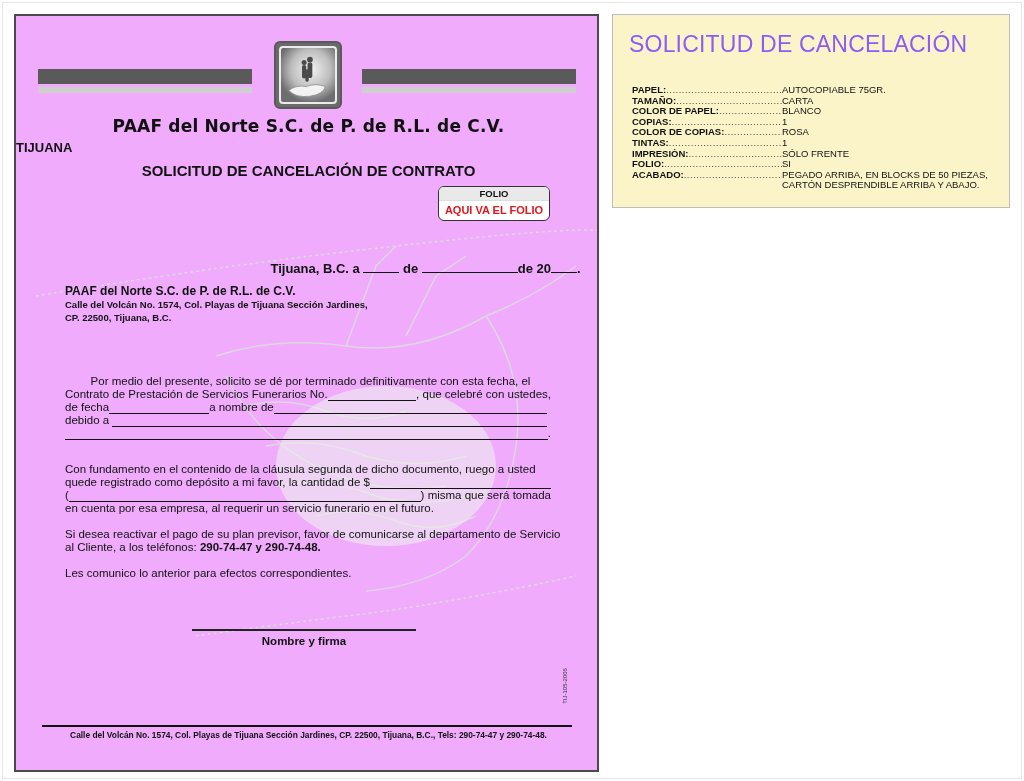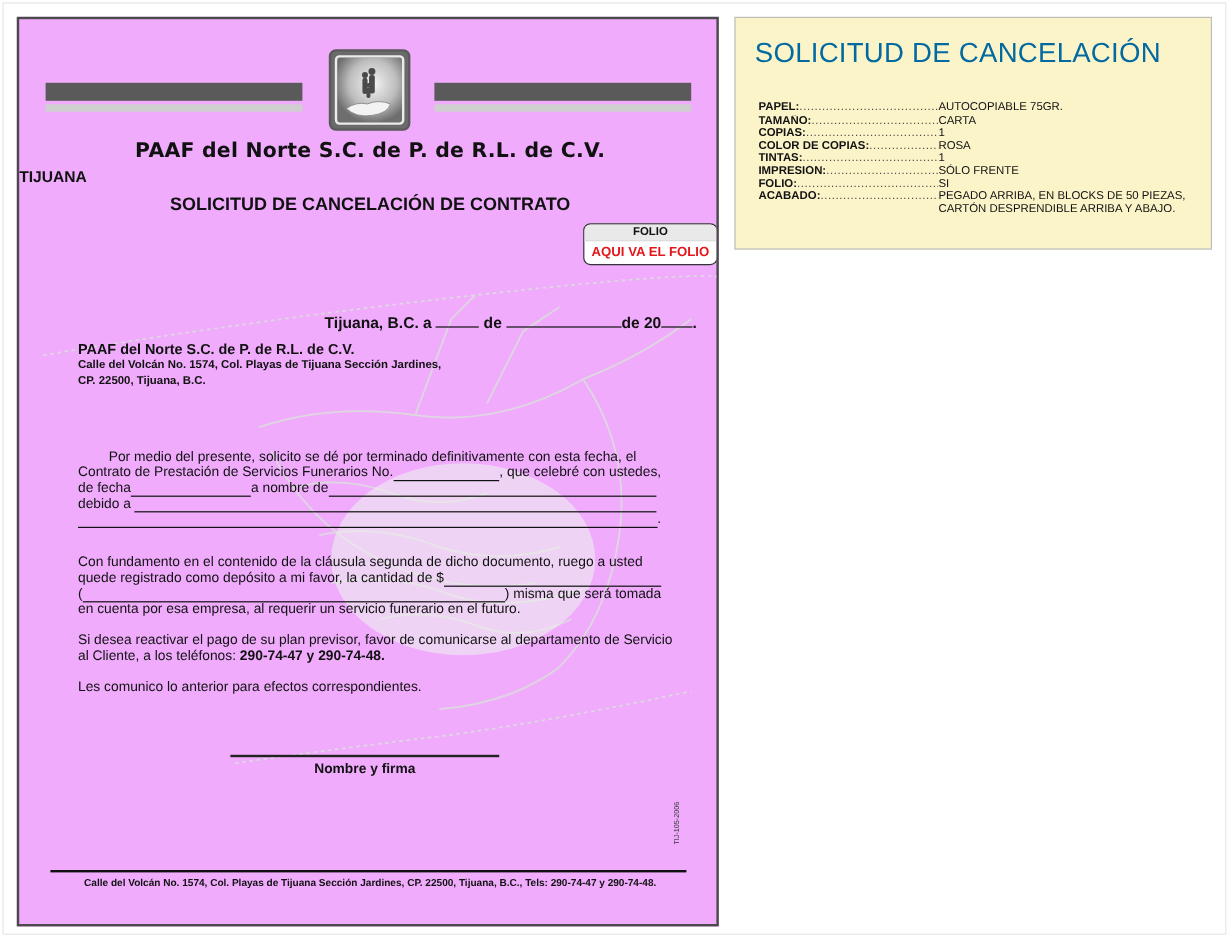--- a/index.html
+++ b/index.html
@@ -46,21 +46,21 @@
       position: absolute; left: 0; width: 585px; top: 124px; 
       font-weight: bold; font-size: 13px;
     }
     .form-title {
       position: absolute; left: 0; width: 585px; top: 146px; text-align: center;
       font-weight: bold; font-size: 15px;
     }
 
     .folio-box {
       position: absolute; left: 422px; top: 170px; width: 112px; height: 35px;
-      border: 1.5px solid #333; border-radius: 6px; overflow: hidden; background: #fff; margin-left: 48px;
+      border: 1.5px solid #333; border-radius: 6px; overflow: hidden; background: #fff;
     }
     .folio-label {
       height: 14px; background: #e9e9e9; text-align: center; font-size: 9.5px;
       font-weight: bold; line-height: 14px; border-bottom: 1px solid #ddd;
     }
     .folio-value {
       text-align: center; font-size: 11px; font-weight: bold; line-height: 19px;
     }
 
     .date-line {
@@ -105,21 +105,21 @@
       position: absolute; left: 0; width: 585px; top: 714px; text-align: center;
       font-size: 8.4px; font-weight: bold;
     }
 
     
     .spec-panel {
       position: absolute; left: 612px; top: 14px; width: 398px; height: 194px;
       background: #fbf4c9; border: 1px solid #bdbdbd;
     }
     .spec-title {
-      position: absolute; left: 16px; top: 16px; font-size: 23px; color: #0369a1;
+      position: absolute; left: 16px; top: 16px; font-size: 23px; color: #8b5cf6;
       font-family: "Liberation Sans", sans-serif; letter-spacing: 0.2px;
     }
     .spec-list { position: absolute; left: 19px; top: 70px; width: 370px; }
     .spec-row { display: flex; font-size: 9.5px; line-height: 10.6px; }
     .spec-key {
       width: 150px; flex: 0 0 150px; display: flex; overflow: hidden; white-space: nowrap;
       font-weight: bold;
     }
     .spec-key .dots {
       flex: 1; overflow: hidden; font-weight: normal; color: #444; letter-spacing: 0.5px;
@@ -252,20 +252,27 @@
       </div>
     <div class="spec-row">
         <div class="spec-key">
           <span>TAMAÑO:</span>
           <span class="dots"></span>
         </div>
         <div class="spec-val">CARTA</div>
       </div>
     <div class="spec-row">
         <div class="spec-key">
+          <span>COLOR DE PAPEL:</span>
+          <span class="dots"></span>
+        </div>
+        <div class="spec-val">BLANCO</div>
+      </div>
+    <div class="spec-row">
+        <div class="spec-key">
           <span>COPIAS:</span>
           <span class="dots"></span>
         </div>
         <div class="spec-val">1</div>
       </div>
     <div class="spec-row">
         <div class="spec-key">
           <span>COLOR DE COPIAS:</span>
           <span class="dots"></span>
         </div>

